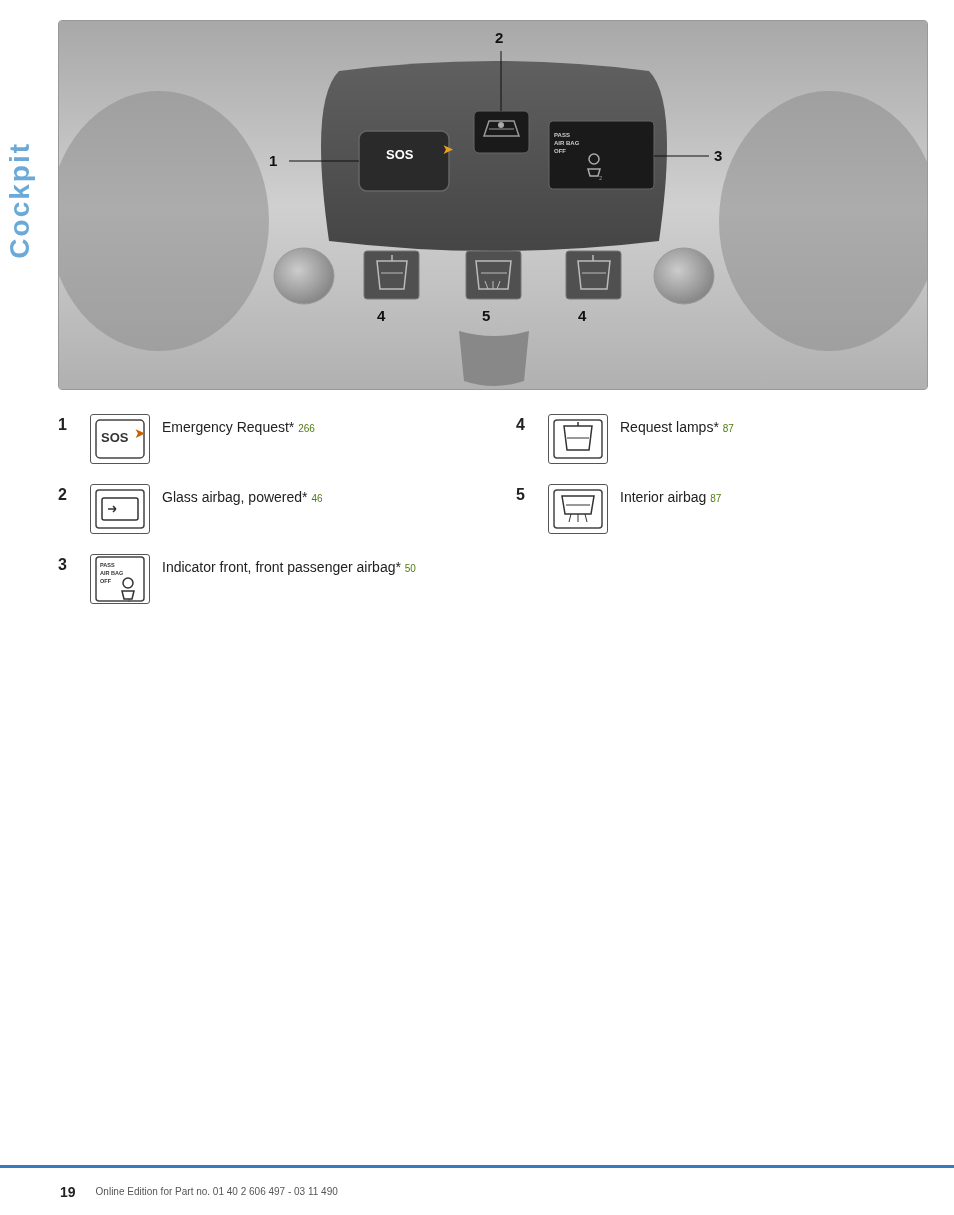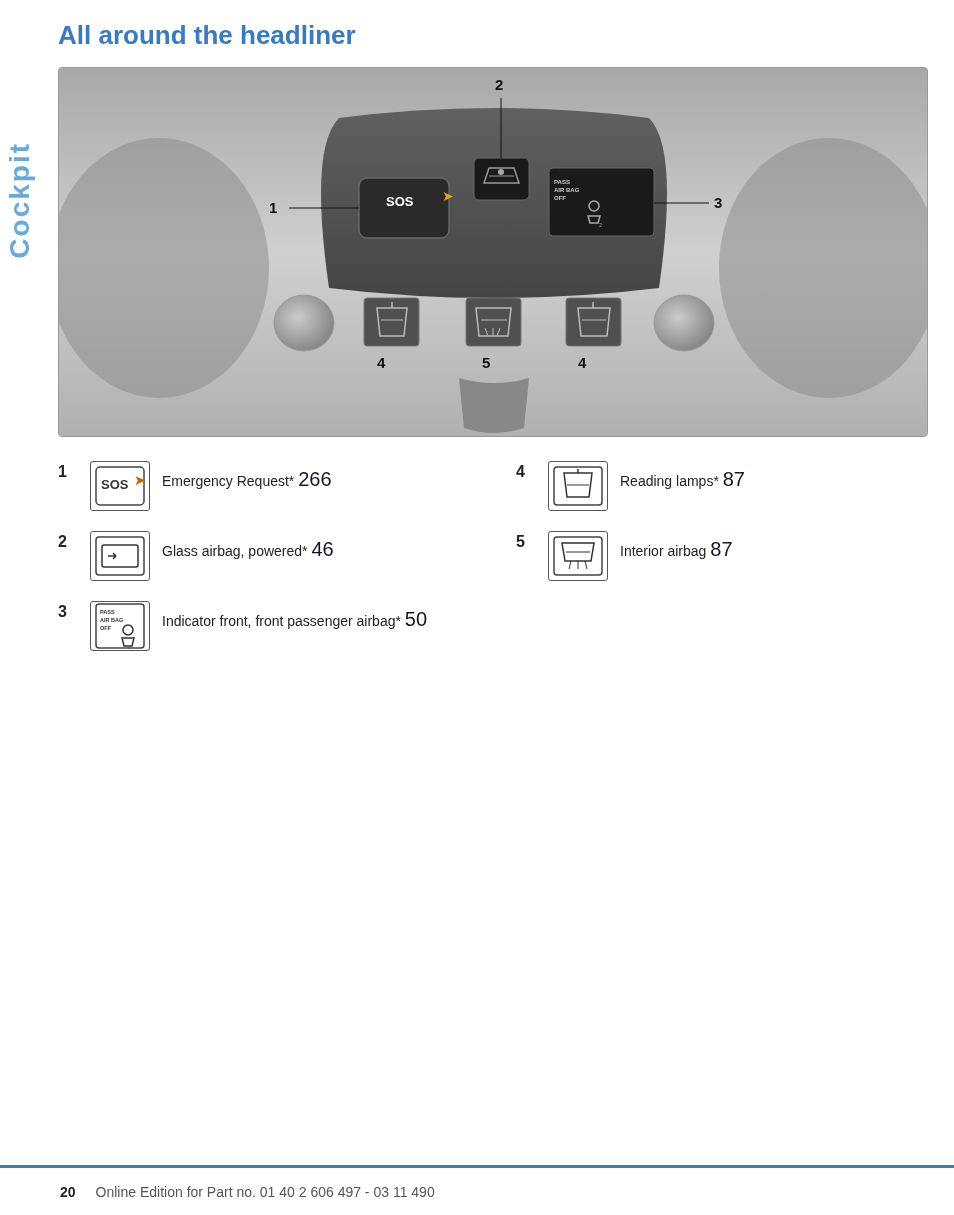--- a/index.html
+++ b/index.html
@@ -107,57 +107,56 @@
     }
 
     .legend-text {
       font-size: 14px;
       color: #222;
       line-height: 1.4;
       padding-top: 4px;
     }
 
     .legend-link {
-      color: #0f172a;
+      color: #4d7c0f;
       text-decoration: none;
-      font-size: 20px;
+      font-size: 10px;
     }
 
     
     .footer {
       position: absolute;
       bottom: 0;
       left: 0;
       right: 0;
       height: 50px;
       display: flex;
       align-items: center;
       padding: 0 20px 0 60px;
       border-top: 3px solid #3a7abf;
     }
     .footer-page {
       font-size: 14px;
       font-weight: bold;
       margin-right: 20px;
     }
     .footer-text {
-      font-size: 14px;
+      font-size: 10px;
       color: #555;
     }
   </style>
 </head>
 <body>
 
 <div class="sidebar-label">
   <span>Cockpit</span>
 </div>
 
 <div class="main-content">
 
-  <div class="page-title">All around the headliner</div>
 
   <div class="diagram-container">
     <div class="headliner-bg"></div>
 
     <svg width="870" height="370" viewBox="0 0 870 370" style="position:absolute;top:0;left:0;">
 
       <defs>
         <linearGradient id="bgGrad" x1="0" y1="0" x2="0" y2="1">
           <stop offset="0%" stop-color="#a8a8a8"></stop>
           <stop offset="50%" stop-color="#d0d0d0"></stop>
@@ -259,21 +258,21 @@
       <div class="legend-number">4</div>
       <div class="legend-icon-box">
         <svg width="52" height="42" viewBox="0 0 52 42">
           <rect x="2" y="2" width="48" height="38" rx="3" fill="white" stroke="#444" stroke-width="1.5"></rect>
           <path d="M12 8 L40 8 L37 32 L15 32 Z" fill="none" stroke="#333" stroke-width="1.5"></path>
           <path d="M15 20 L37 20" stroke="#333" stroke-width="1"></path>
           <path d="M26 8 L26 4" stroke="#333" stroke-width="1.5"></path>
         </svg>
       </div>
       <div class="legend-text">
-        <span>Reading lamps*</span>&nbsp;<a class="legend-link" href="#">87</a>
+        <span>Request lamps*</span>&nbsp;<a class="legend-link" href="#">87</a>
       </div>
     </div>
 
     <div class="legend-item">
       <div class="legend-number">2</div>
       <div class="legend-icon-box">
         <svg width="52" height="42" viewBox="0 0 52 42">
           <rect x="2" y="2" width="48" height="38" rx="3" fill="white" stroke="#444" stroke-width="1.5"></rect>
 
           <rect x="8" y="10" width="36" height="22" rx="2" fill="none" stroke="#333" stroke-width="1.5"></rect>
@@ -321,15 +320,15 @@
       <div class="legend-text">
         <span>Indicator front, front passenger airbag*</span>&nbsp;<a class="legend-link" href="#">50</a>
       </div>
     </div>
 
   </div>
 
 </div>
 
 <div class="footer">
-  <span class="footer-page">20</span>
+  <span class="footer-page">19</span>
   <span class="footer-text">Online Edition for Part no. 01 40 2 606 497 - 03 11 490</span>
 </div>
 
 </body></html>

